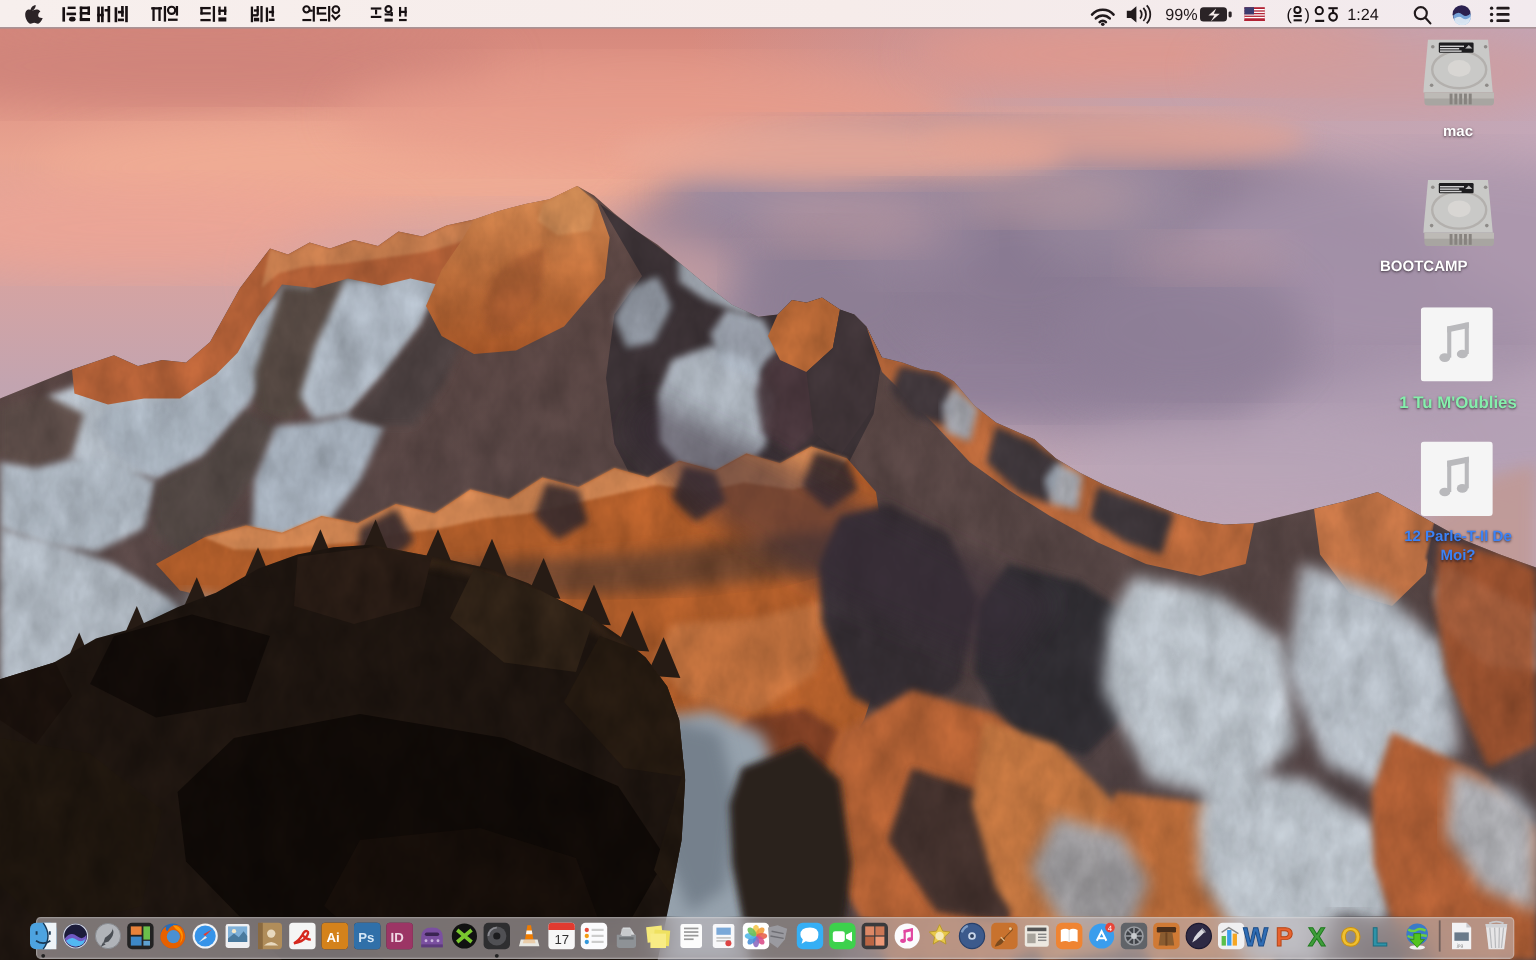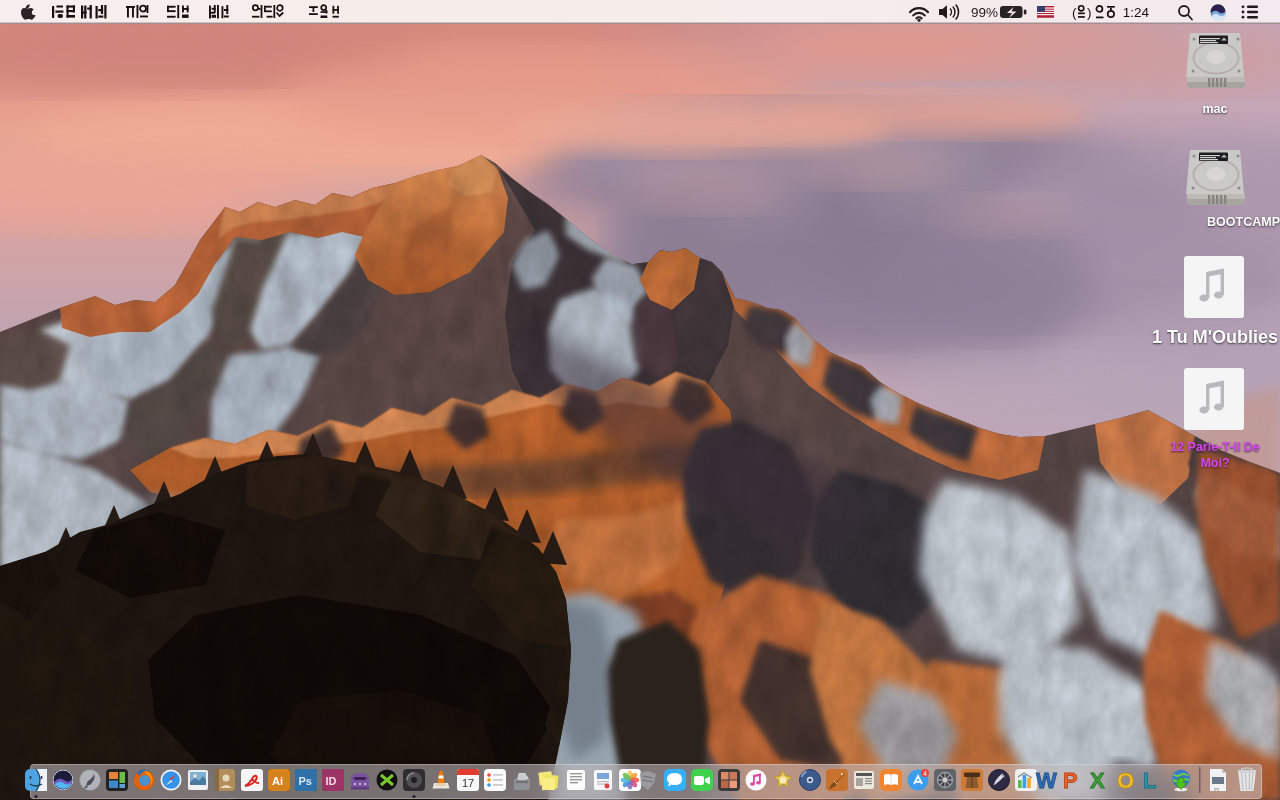--- a/index.html
+++ b/index.html
@@ -441,29 +441,29 @@
 </g>
 </defs>
     </svg>
 <div style="position:absolute;left:36px;top:9px;"><svg width="60" height="56" viewBox="0 0 60 56">
         <use href="#hdd"></use>
       </svg></div>
 <div style="position:absolute;left:0;top:78px;width:130px;text-align:center;color:#ffffff;font-size:12.5px;font-weight:bold;text-shadow:0 1px 2px rgba(40,30,40,0.85);">mac</div>
 <div style="position:absolute;left:36px;top:126px;"><svg width="60" height="56" viewBox="0 0 60 56">
         <use href="#hdd"></use>
       </svg></div>
-<div style="position:absolute;left:0;top:191px;width:130px;text-align:right;color:#fff;font-size:12.5px;font-weight:bold;text-shadow:0 1px 2px rgba(40,30,40,0.85);">BOOTCAMP</div>
+<div style="position:absolute;left:0;top:191px;width:130px;text-align:left;color:#fff;font-size:12.5px;font-weight:bold;text-shadow:0 1px 2px rgba(40,30,40,0.85);">BOOTCAMP</div>
 <div style="position:absolute;left:34px;top:232px;"><svg width="60" height="62" viewBox="0 0 60 62">
         <use href="#mus"></use>
       </svg></div>
-<div style="position:absolute;left:0;top:303px;width:130px;text-align:center;color:#ffffff;font-size:18px;font-weight:bold;text-shadow:0 1px 2px rgba(40,30,40,0.85);">1 Tu M'Oublies</div>
+<div style="position:absolute;left:0;top:303px;width:130px;text-align:center;color:#86efac;font-size:14px;font-weight:bold;text-shadow:0 1px 2px rgba(40,30,40,0.85);">1 Tu M'Oublies</div>
 <div style="position:absolute;left:34px;top:344px;"><svg width="60" height="62" viewBox="0 0 60 62">
         <use href="#mus"></use>
       </svg></div>
-<div style="position:absolute;left:0;top:415px;width:130px;text-align:center;color:#d946ef;font-size:12.5px;font-weight:bold;text-shadow:0 1px 2px rgba(40,30,40,0.85);line-height:16px;">12 Parle-T-Il De<br>Moi?</div>
+<div style="position:absolute;left:0;top:415px;width:130px;text-align:center;color:#3b82f6;font-size:12.5px;font-weight:bold;text-shadow:0 1px 2px rgba(40,30,40,0.85);line-height:16px;">12 Parle-T-Il De<br>Moi?</div>
 </div>
 
 <div id="dock" style="position:absolute;left:30px;top:764px;width:1232px;height:35px;border-radius:4px;background:rgba(193,186,190,0.58);backdrop-filter:blur(10px);border:1px solid rgba(255,255,255,0.28);box-sizing:border-box;"></div>
 <svg id="dockicons" width="1280" height="45" viewBox="0 0 1280 45" style="position:absolute;left:0;top:755px;" xmlns="http://www.w3.org/2000/svg">
 <g transform="translate(25,14)">
       <rect width="22" height="22" rx="5" fill="#4da3e0"></rect>
       <path d="M11,0 h11 v22 h-11 q4,-5 4,-11 t-4,-11 z" fill="#eef3f7"></path>
       <path d="M5.5,7 v3 M16.5,7 v3" stroke="#1a3a57" stroke-width="1.6"></path>
       <path d="M5,15 q6,4 12,0" stroke="#1a3a57" stroke-width="1.4" fill="none"></path>
       <path d="M11,0 q4,5.5 4,11 t-4,11" stroke="#1a3a57" stroke-width="1.2" fill="none"></path>

